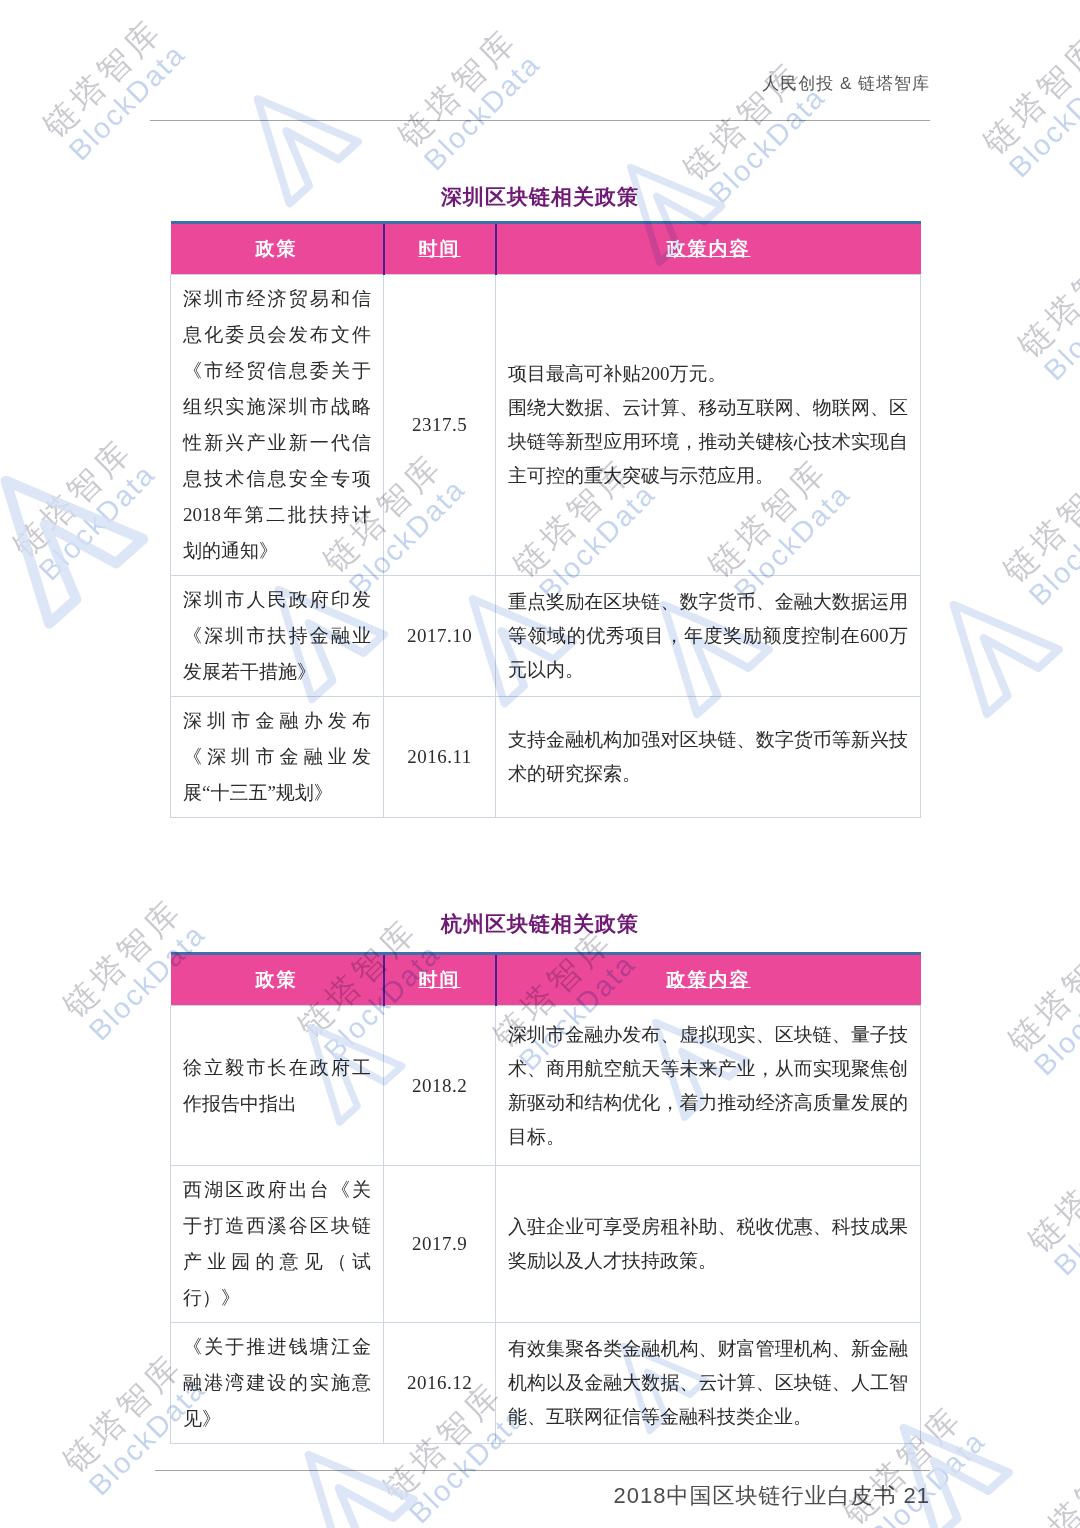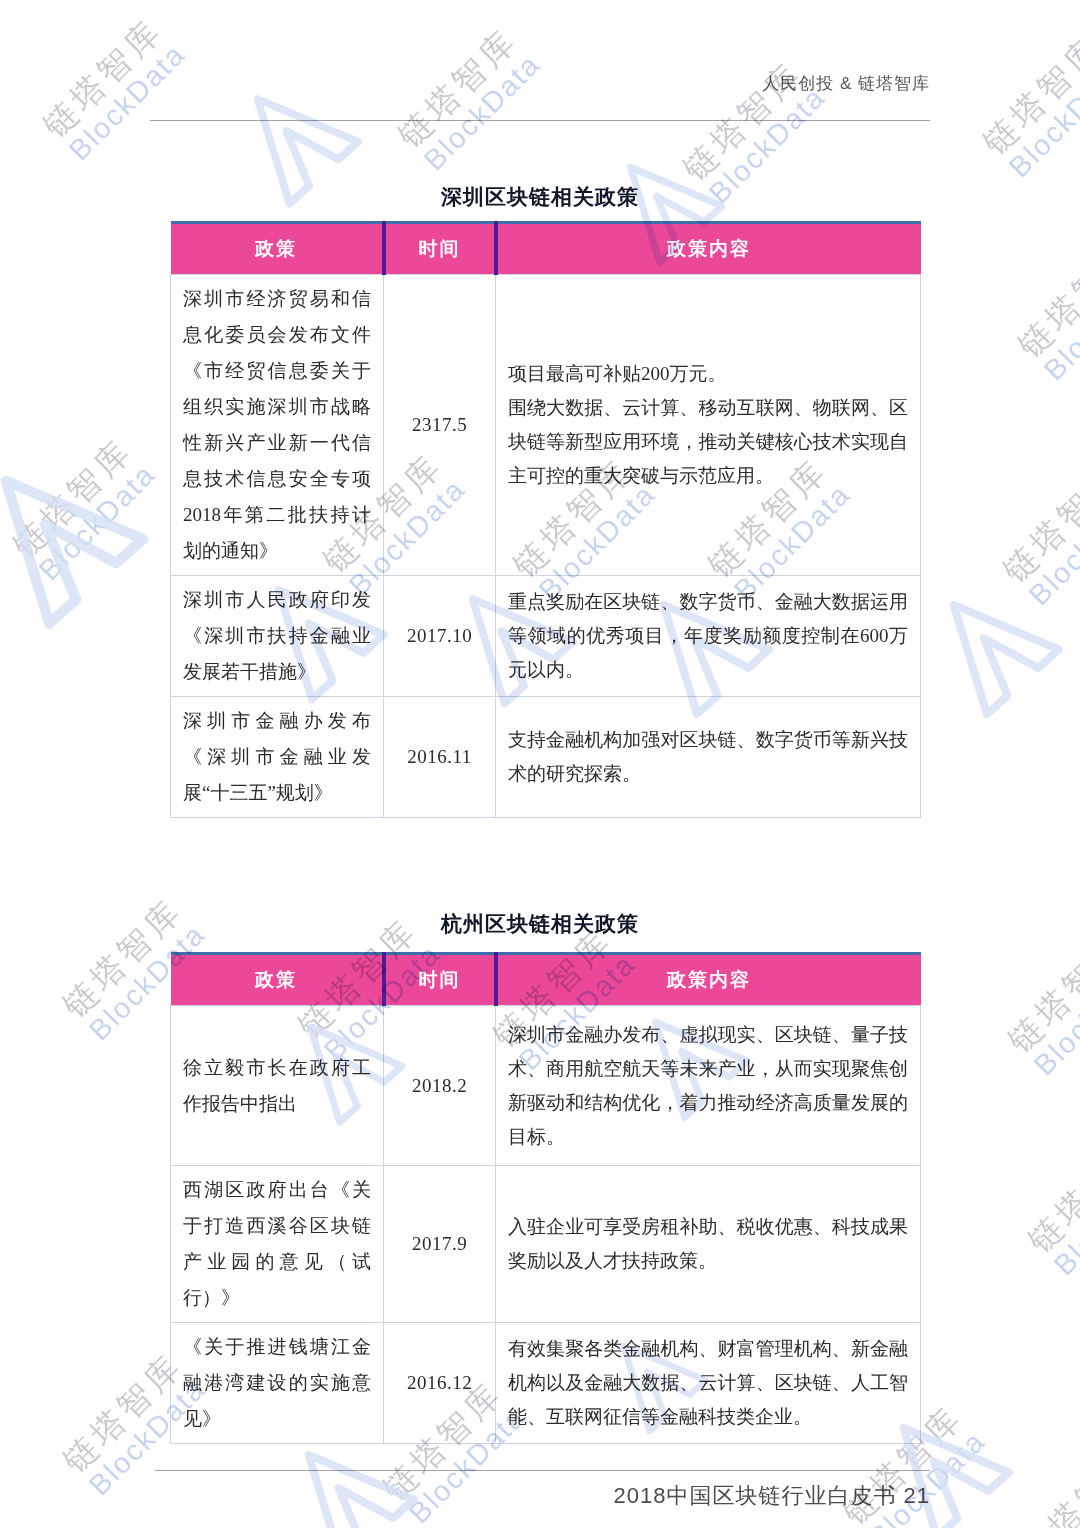--- a/index.html
+++ b/index.html
@@ -25,39 +25,39 @@
 
   .page-head {
     margin:0 150px; padding-top:72px; padding-bottom:25px;
     border-bottom:1px solid #a3a3a3; text-align:right;
     font-family:"Liberation Sans","DejaVu Sans",sans-serif;
     font-size:17px; color:#555; letter-spacing:1px;
   }
 
   .tbl-title {
     margin:0; text-align:center; font-family:"Liberation Sans","DejaVu Sans",sans-serif;
-    font-weight:bold; font-size:21px; color:#0f172a; letter-spacing:1px;
+    font-weight:bold; font-size:21px; color:#701a75; letter-spacing:1px;
   }
   .title-1 { margin-top:62px; }
   .title-2 { margin-top:92px; }
 
   table.policy-table {
     width:750px; margin-left:170px; border-collapse:collapse; table-layout:fixed;
   }
   .t1 { margin-top:10px; }
   .t2 { margin-top:14px; }
   col.c-policy  { width:213px; }
   col.c-time    { width:112px; }
   col.c-content { width:425px; }
 
   .policy-table thead th {
     background:#ec4899; color:#ffffff; font-weight:bold; font-size:19px;
     height:48px; border-top:3px solid #3d70a8; letter-spacing:2px;
   }
-  .policy-table thead th + th { border-left:4px solid #4c1d95; }
+  .policy-table thead th + th { border-left:2px solid #4c1d95;text-decoration:underline; }
 
   .policy-table tbody td {
     border:1px solid #ccd6e2; vertical-align:middle;
     font-size:19px; padding:6px 12px;
   }
   td.cell-policy  { text-align:justify; line-height:36px; padding:8px 12px 8px 14px;border-radius:15px; }
   td.cell-time    { text-align:center; font-size:19px; letter-spacing:.5px; }
   td.cell-content { text-align:justify; line-height:34px; padding:8px 15px 8px 21px; white-space:pre-line; }
 
   .t1 tr.r0 { height:237px; } .t1 tr.r1 { height:108px; } .t1 tr.r2 { height:102px; }

